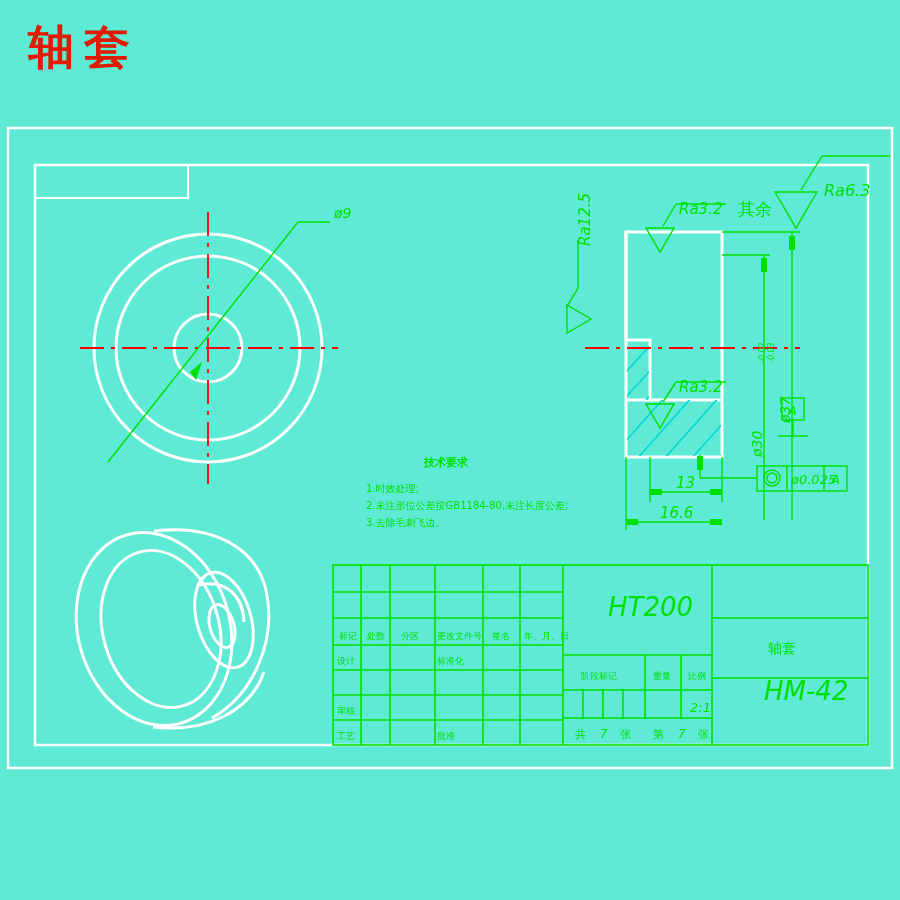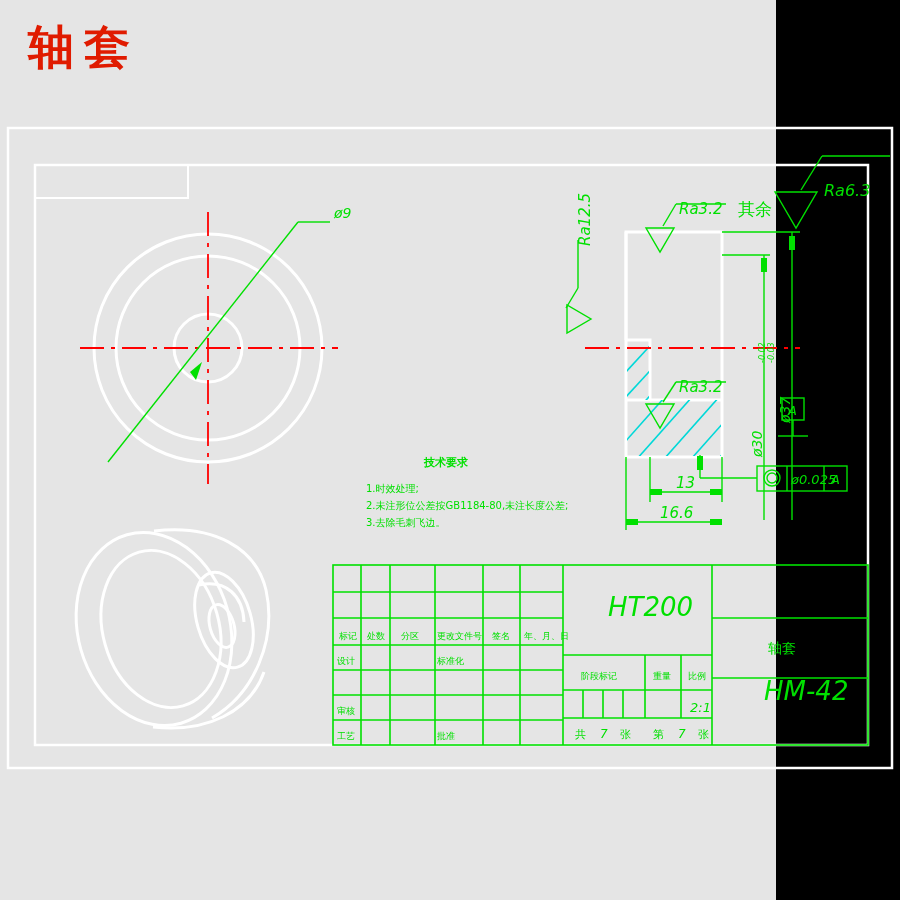--- a/index.html
+++ b/index.html
@@ -1,19 +1,19 @@
 <!DOCTYPE html>
 <html><head>
 <meta charset="utf-8">
 <title>CAD Drawing</title>
 <style>
   html,body{margin:0;padding:0;background:#000;}
   body{width:900px;height:900px;overflow:hidden;
        font-family:"DejaVu Sans","Liberation Sans",sans-serif;}
-  #stage{position:relative;width:776px;height:900px;background:#e5e5e5;}
+  #stage{position:relative;width:900px;height:900px;background:#5eead4;}
   svg.layer{position:absolute;left:0;top:0;width:900px;height:900px;}
   .title-cn{position:absolute;left:28px;top:24px;color:#e01b00;
             font-family:"DejaVu Serif","Liberation Serif",serif;
             font-size:46px;font-weight:bold;letter-spacing:10px;
             line-height:1;white-space:nowrap;}
   text{font-family:"DejaVu Sans","Liberation Sans",sans-serif;}
   .grn{fill:#00e000;}
   .it{font-style:italic;}
 </style>
 </head>

